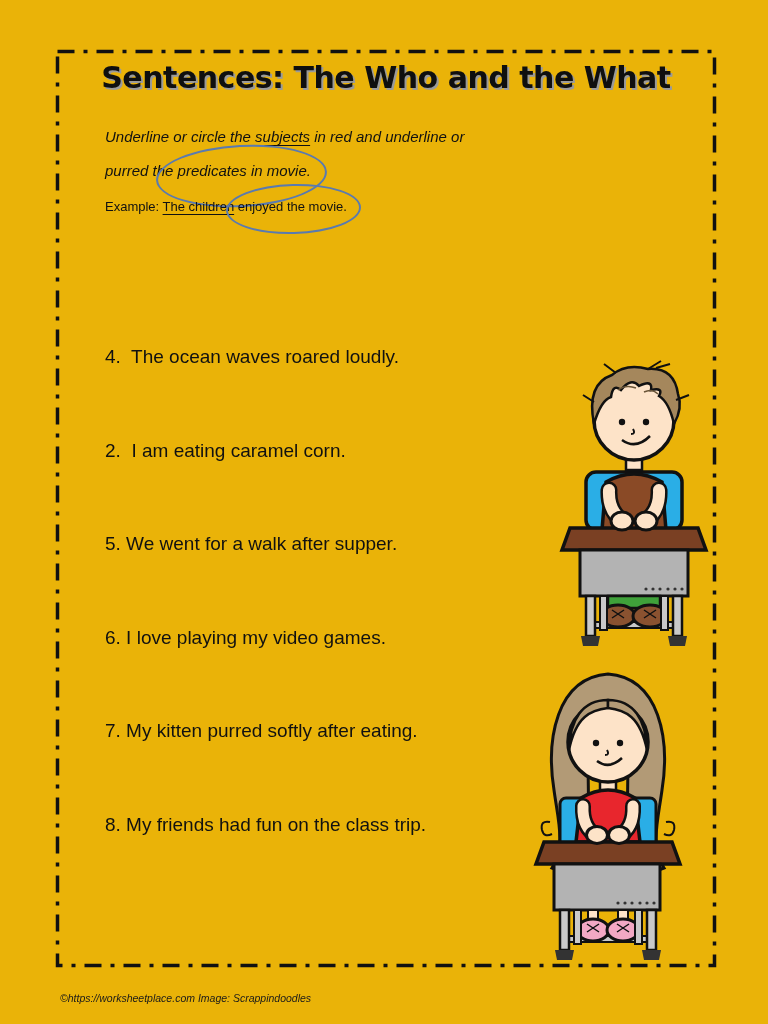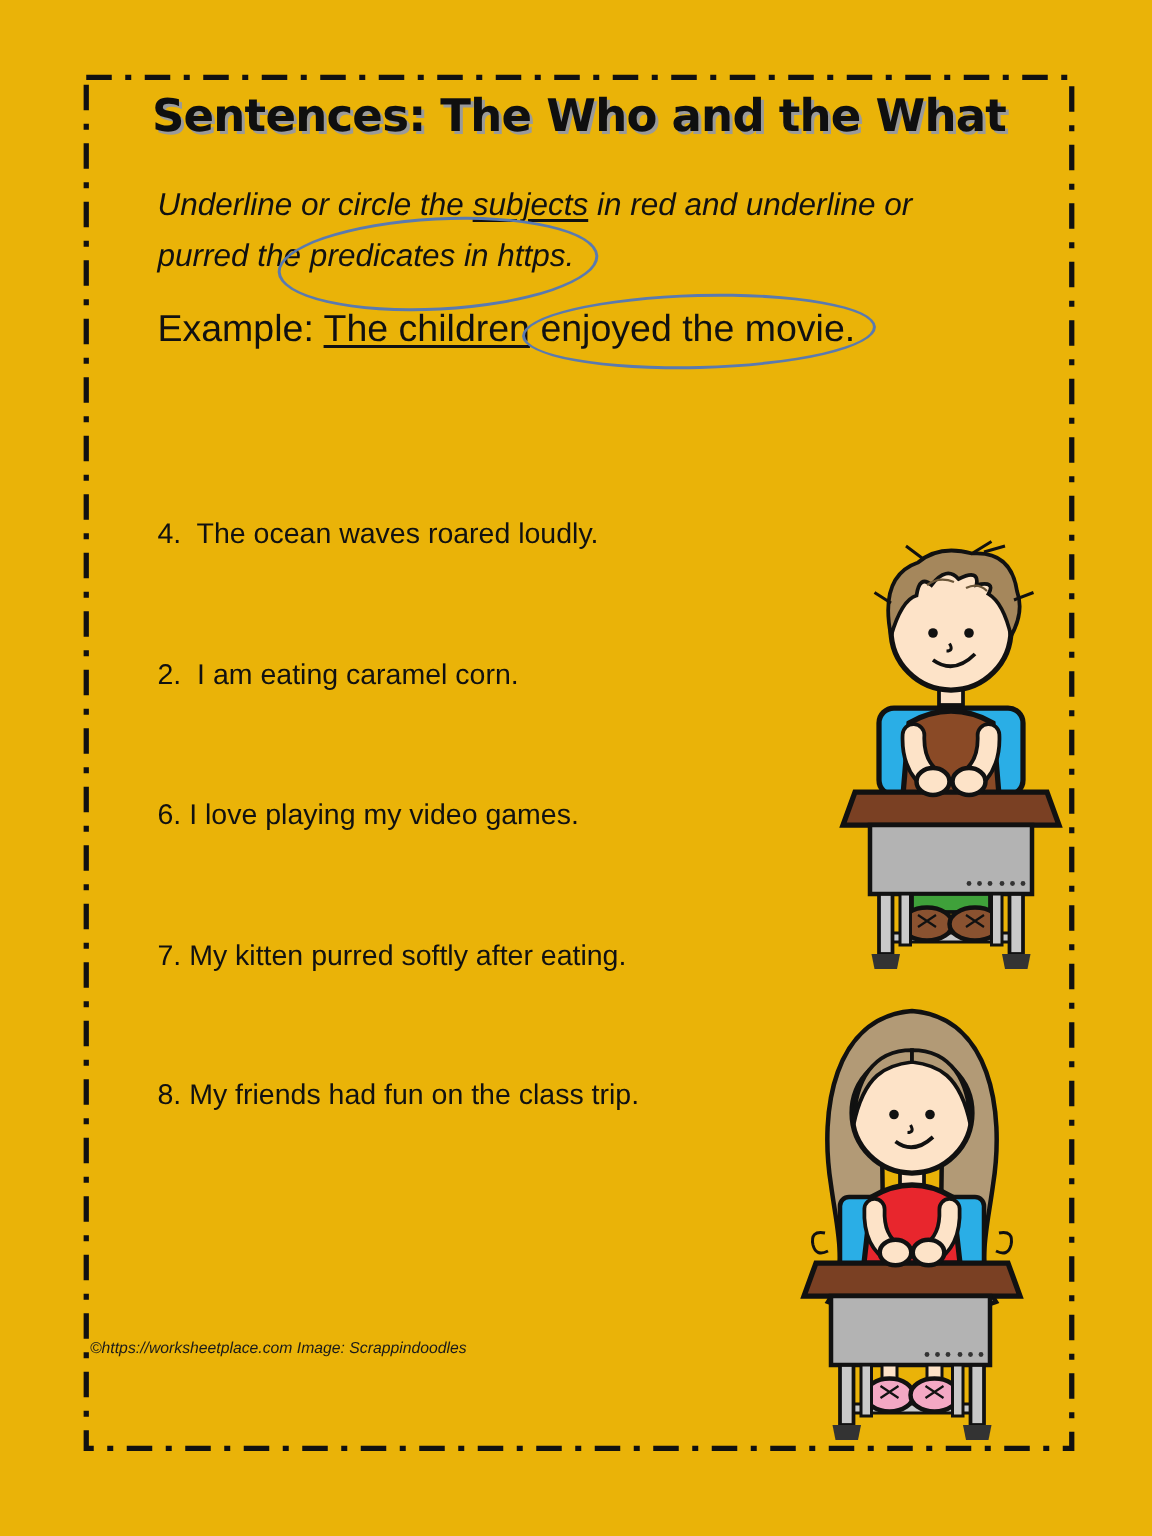--- a/index.html
+++ b/index.html
@@ -9,68 +9,69 @@
   }
   .border-frame{position:absolute;left:0;top:0;width:768px;height:1024px;pointer-events:none;}
   .title{
     position:absolute;left:56px;top:60px;width:660px;margin:0;
     text-align:center;font-family:"DejaVu Sans",sans-serif;font-weight:800;
     font-size:30px;letter-spacing:-0.5px;color:#0f0f0f;
     text-shadow:2px 2px 0 #9a9a9a;
   }
   .instructions{
     position:absolute;left:105px;top:120px;width:580px;
-    font-style:italic;font-size:21px;line-height:34px;
+    font-style:italic;font-size:15px;line-height:34px;
   }
   .example{
-    position:absolute;left:105px;top:202px;width:580px;
-    font-size:25px;line-height:34px;
+    position:absolute;left:105px;top:190px;width:580px;
+    font-size:13px;line-height:34px;
   }
   .u{text-decoration:underline;text-underline-offset:3px;}
   .circled{position:relative;display:inline-block;}
   .ellipse{
     position:absolute;border:2px solid #5a7ab0;border-radius:50%;
     pointer-events:none;
   }
   .e1{left:-22px;right:-16px;top:-9px;bottom:-19px;transform:rotate(-3deg);}
   .e2{left:-12px;right:-14px;top:-6px;bottom:-10px;transform:rotate(-1.5deg);}
   .sentences{
     position:absolute;left:105px;top:288px;width:470px;
     font-size:19px;white-space:pre;
   }
   .sentence{line-height:49.6px;height:49.6px;}
   .footer{
-    position:absolute;left:60px;top:893px;
+    position:absolute;left:60px;top:992px;
     font-size:10.5px;font-style:italic;color:#1a1a1a;
   }
   .clipart{position:absolute;}
 </style>
 </head>
 <body>
 
 <div class="page">
 
   <svg class="border-frame" viewBox="0 0 768 1024">
     <rect x="57.5" y="51.5" width="657" height="914" fill="none" stroke="#111" stroke-width="3.5" stroke-dasharray="17 9 4 9"></rect>
   </svg>
 
   <h1 class="title">Sentences: The Who and the What</h1>
 
   <div class="instructions">
     <div><span>Underline or circle the </span><span class="u">subjects</span><span> in red and underline or</span></div>
-    <div><span>purred the </span><span class="circled"><span class="ellipse e1"></span><span>predicates in https.</span></span></div>
+    <div><span>purred the </span><span class="circled"><span class="ellipse e1"></span><span>predicates in movie.</span></span></div>
   </div>
 
   <div class="example">
     <span>Example: </span><span class="u">The children</span> <span class="circled"><span class="ellipse e2"></span><span>enjoyed the movie.</span></span>
   </div>
 
   <div class="sentences">
     <div class="sentence">4.  The ocean waves roared loudly.</div>
     <div class="sentence">2.  I am eating caramel corn.</div>
+    <div class="sentence">5. We went for a walk after supper.</div>
     <div class="sentence">6. I love playing my video games.</div>
     <div class="sentence">7. My kitten purred softly after eating.</div>
     <div class="sentence">8. My friends had fun on the class trip.</div>
     
     
     
     
   </div>
 
   <svg class="clipart" style="left:556px;top:360px;" width="156" height="288" viewBox="0 0 156 288">

